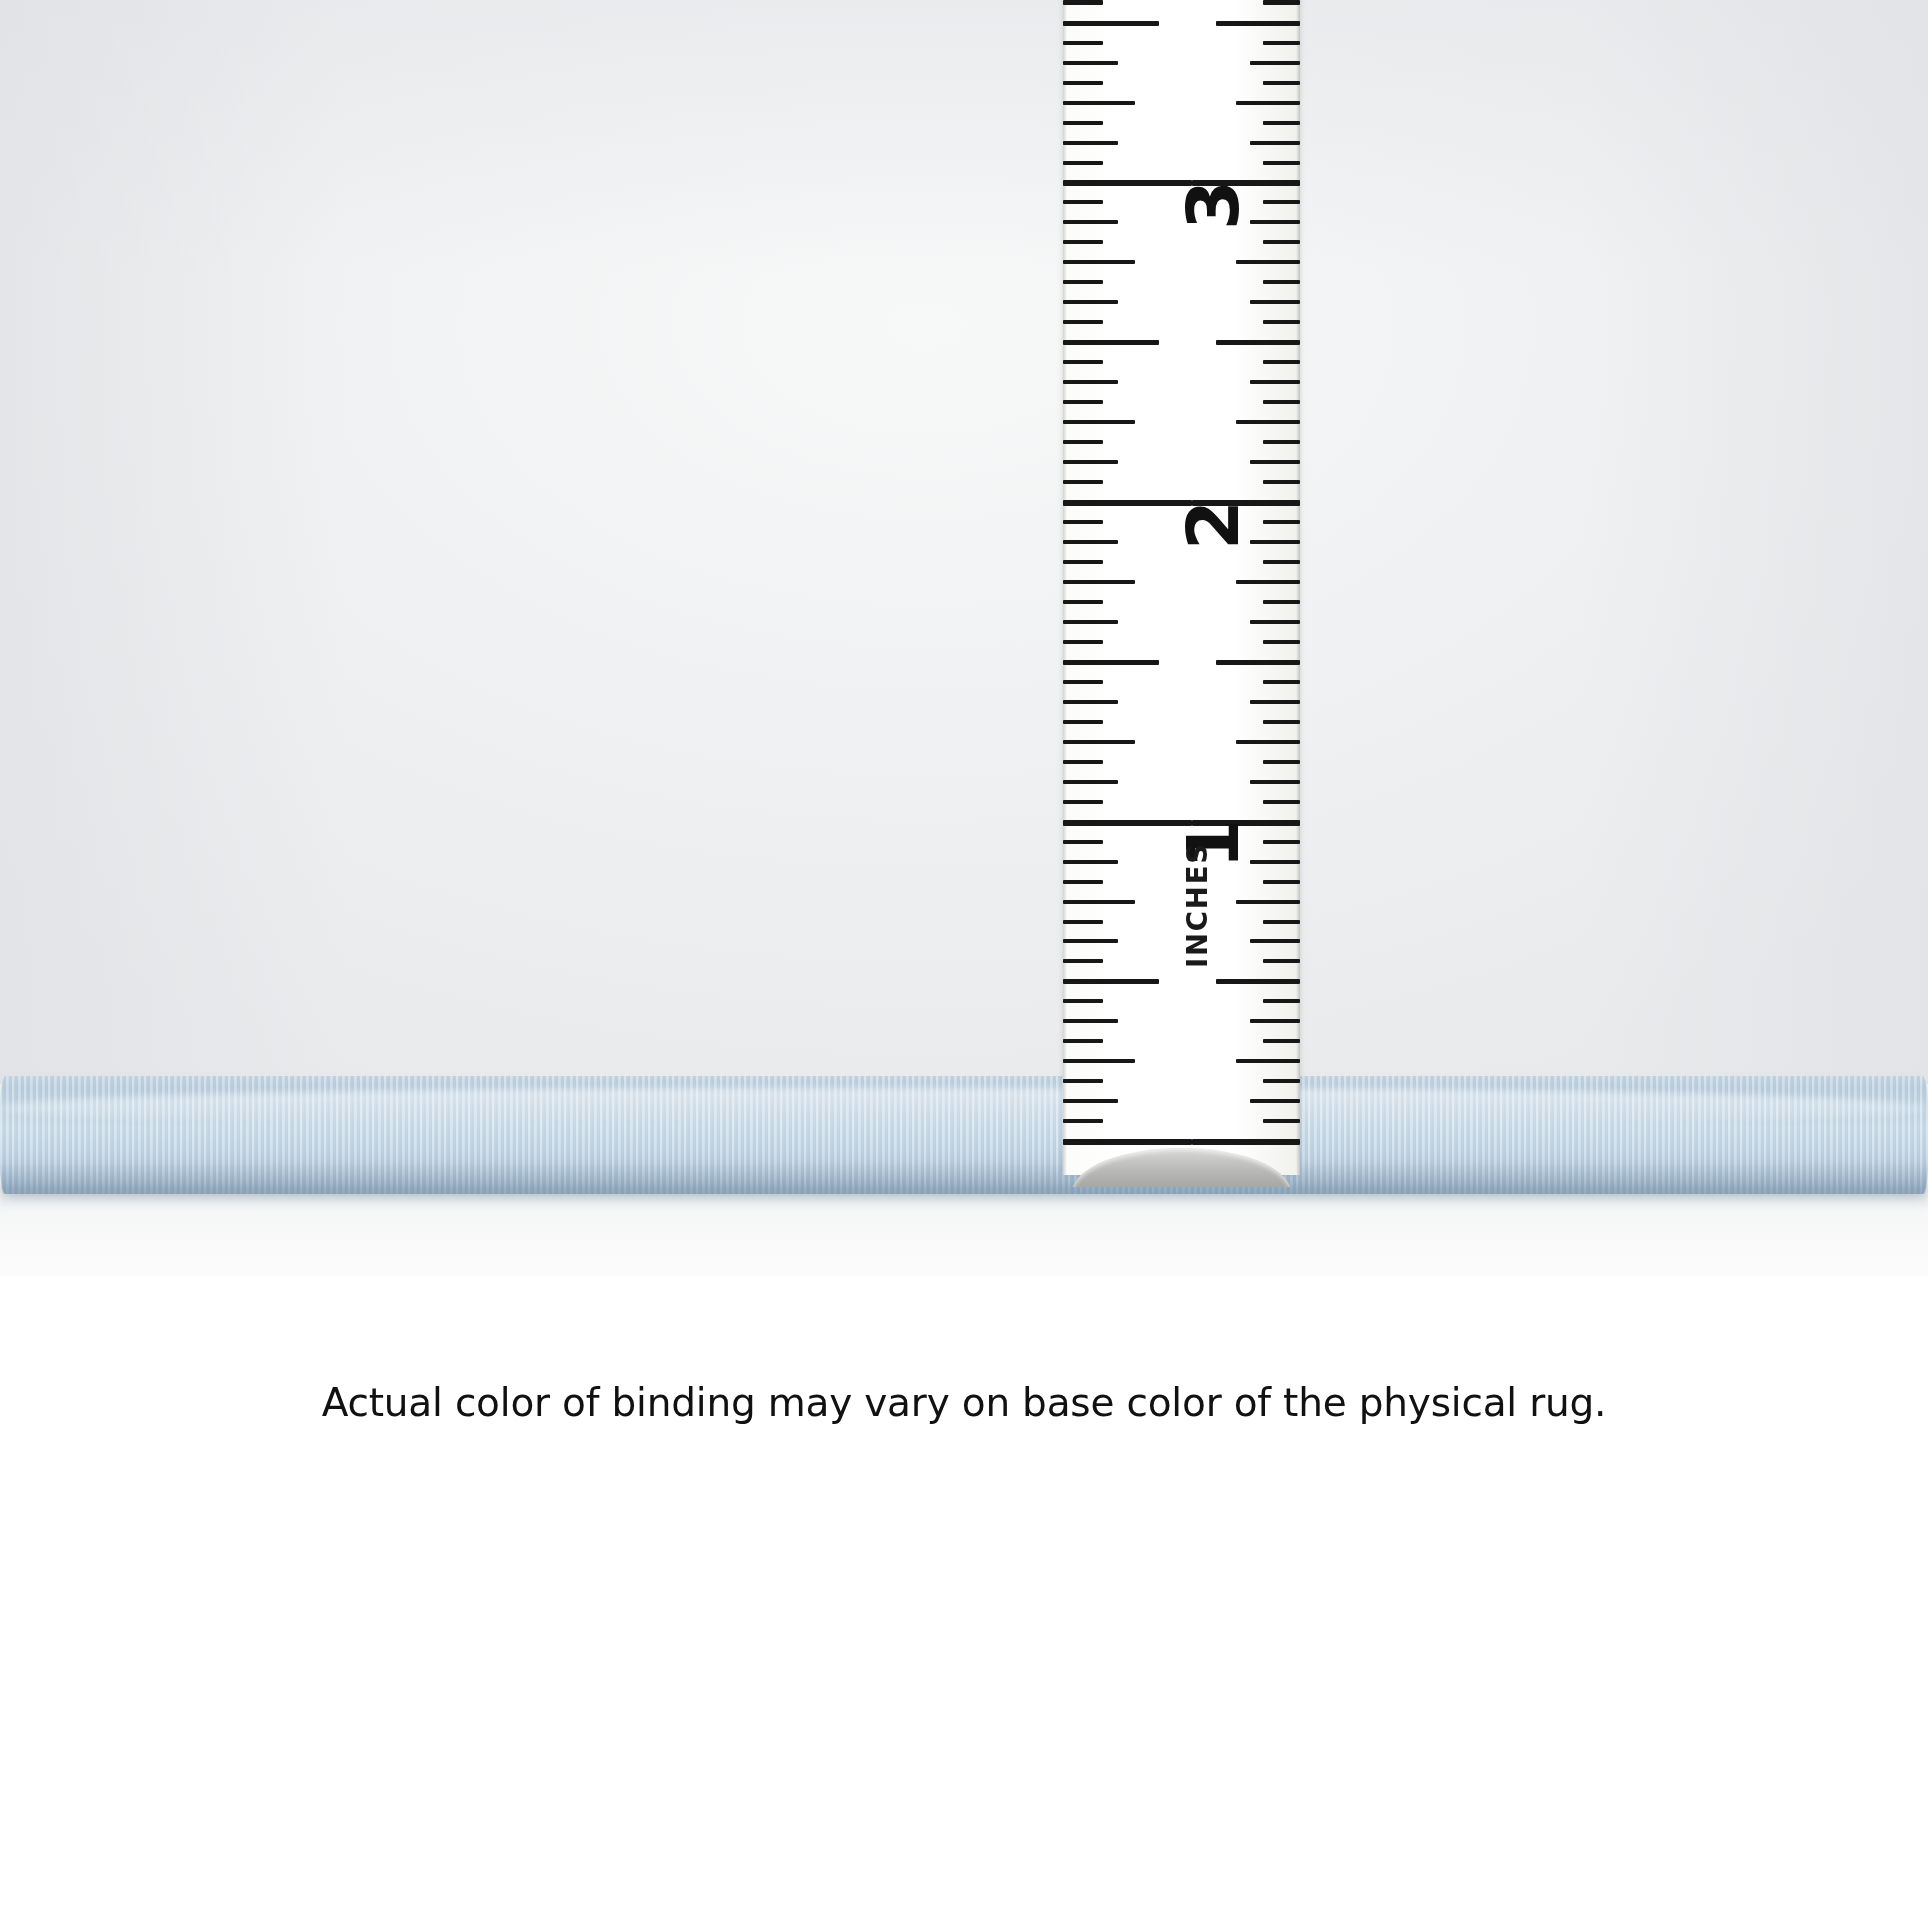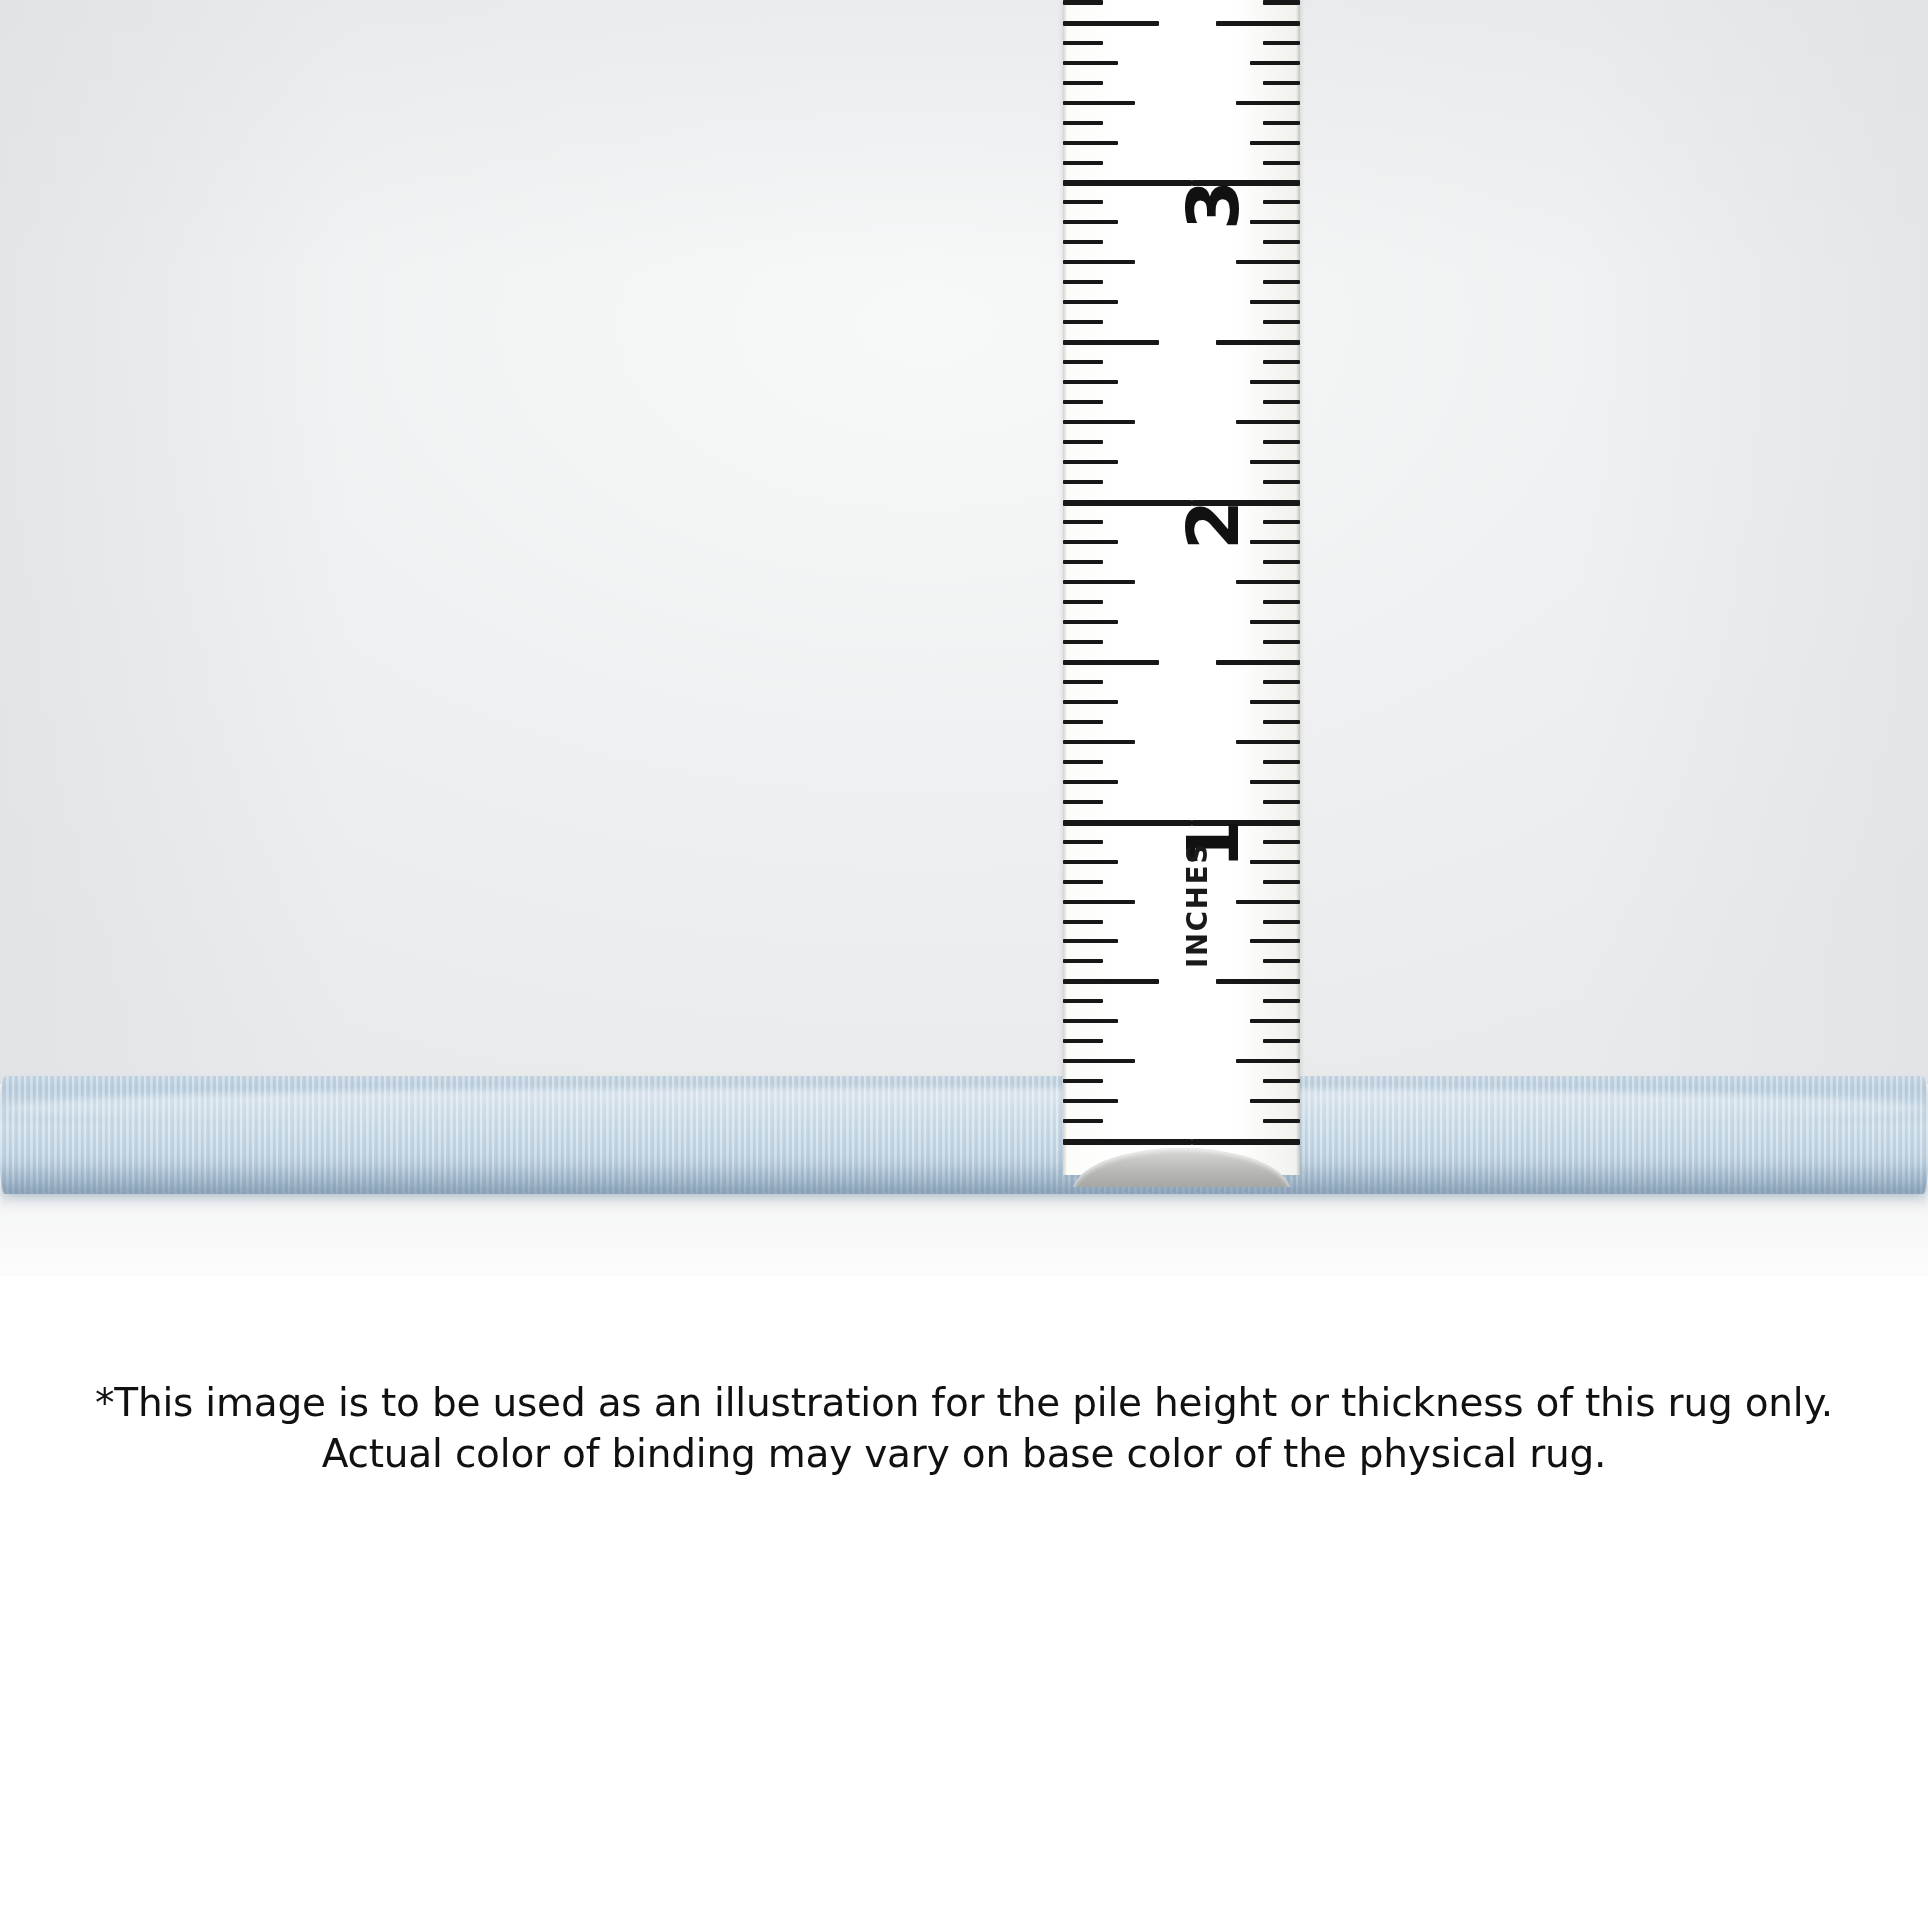--- a/index.html
+++ b/index.html
@@ -380,18 +380,17 @@
         </div>
       <div class="inches-word">INCHES</div>
     </div>
     <div class="ruler-tip">
       <div class="metal"></div>
     </div>
 
   </div>
 
   <div class="caption">
-    <span>*This image is to be used as an illustration for the pile height or thickness of this rug only.</span>
     <span class="line2">Actual color of binding may vary on base color of the physical rug.</span>
   </div>
 
 </div>
 
 
 </body></html>

